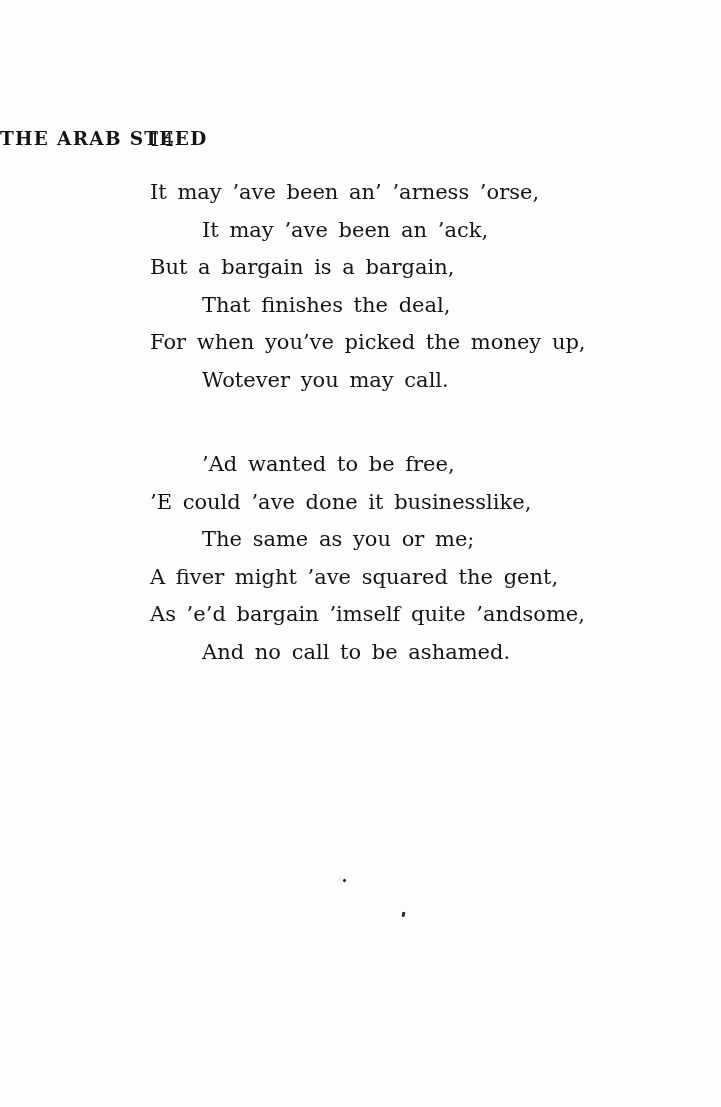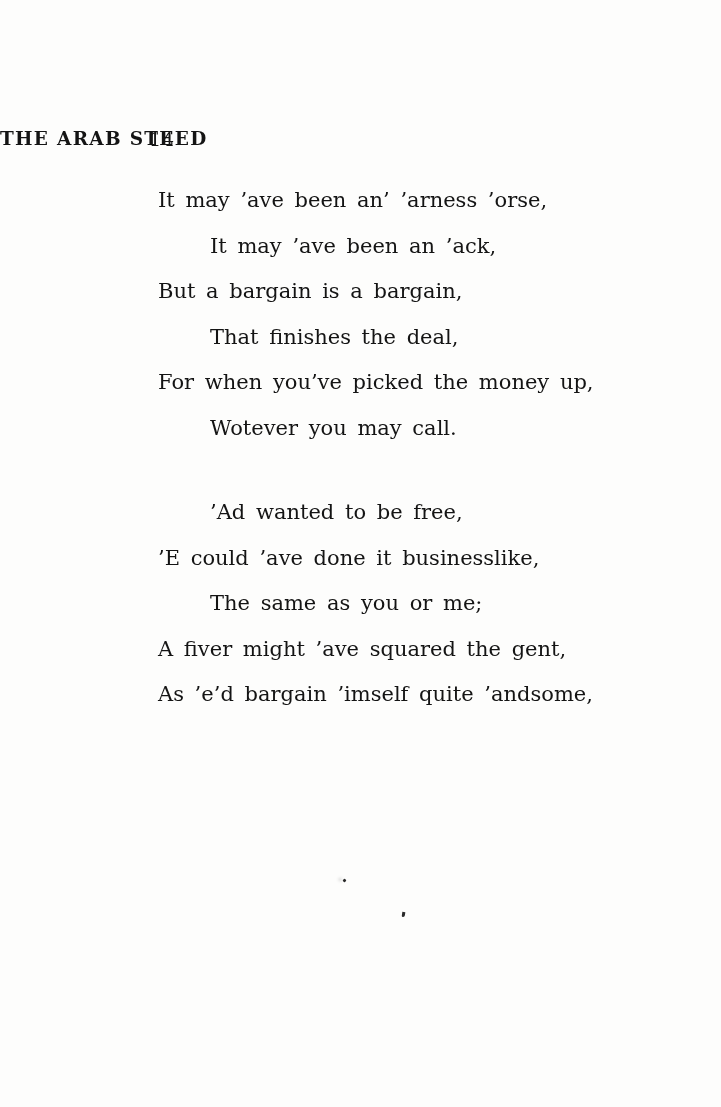--- a/index.html
+++ b/index.html
@@ -57,21 +57,21 @@
     width: 500px;
   }
   .stanza {
     margin: 0;
     padding: 0;
   }
   .stanza + .stanza {
     margin-top: 47px;
   }
   .line {
-    margin: 8px;
+    margin: 0;
     padding: 0;
     font-size: 21px;
     line-height: 37.5px;
     word-spacing: 4px;
     white-space: nowrap;
   }
   .line.indent {
     padding-left: 52px;
   }
 
@@ -118,20 +118,21 @@
       <p class="line">For when you’ve picked the money up,</p>
       <p class="line indent">Wotever you may call.</p>
     </div>
 
     <div class="stanza">
       <p class="line indent">’Ad wanted to be free,</p>
       <p class="line">’E could ’ave done it businesslike,</p>
       <p class="line indent">The same as you or me;</p>
       <p class="line">A fiver might ’ave squared the gent,</p>
       <p class="line">As ’e’d bargain ’imself quite ’andsome,</p>
+      <p class="line indent">And no call to be ashamed.</p>
     </div>
 
   </div>
 
   <div class="speck speck-1"></div>
   <div class="speck speck-2"></div>
 
 </div>
 
 </body></html>

